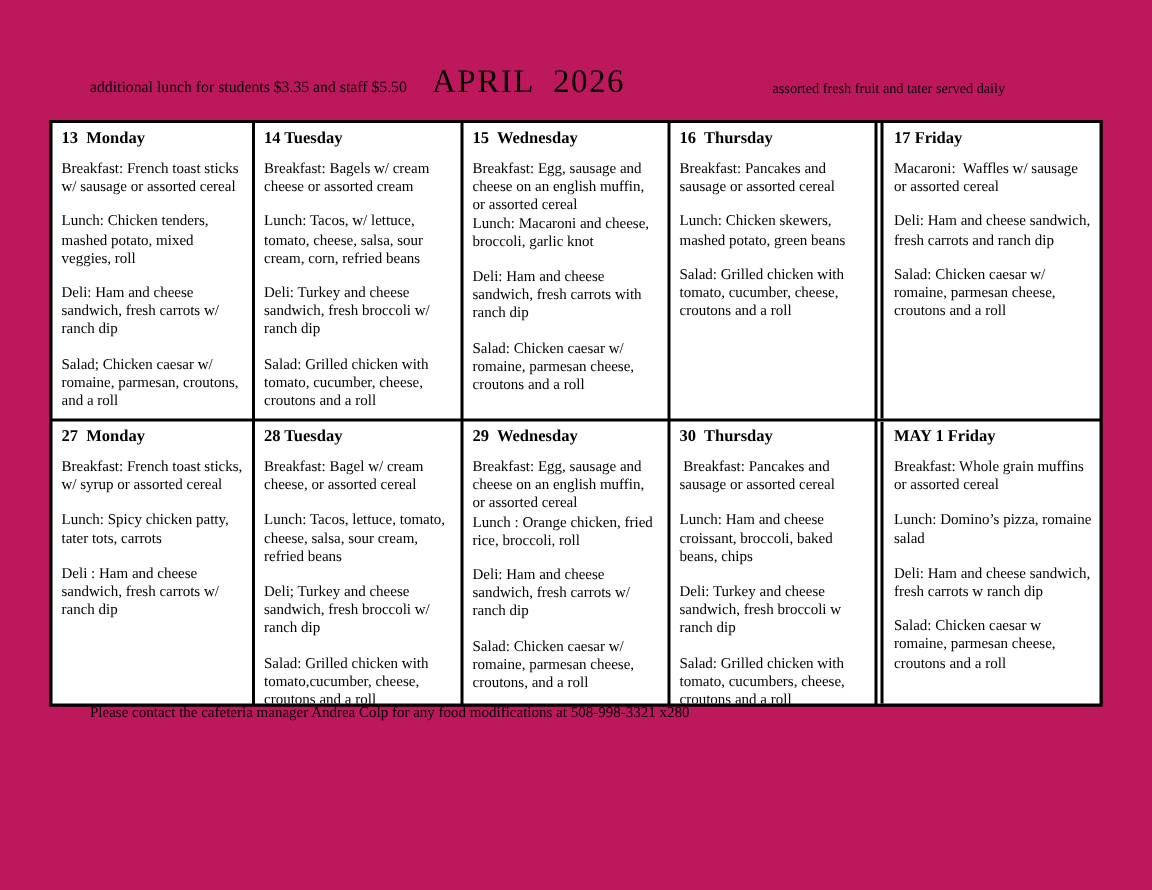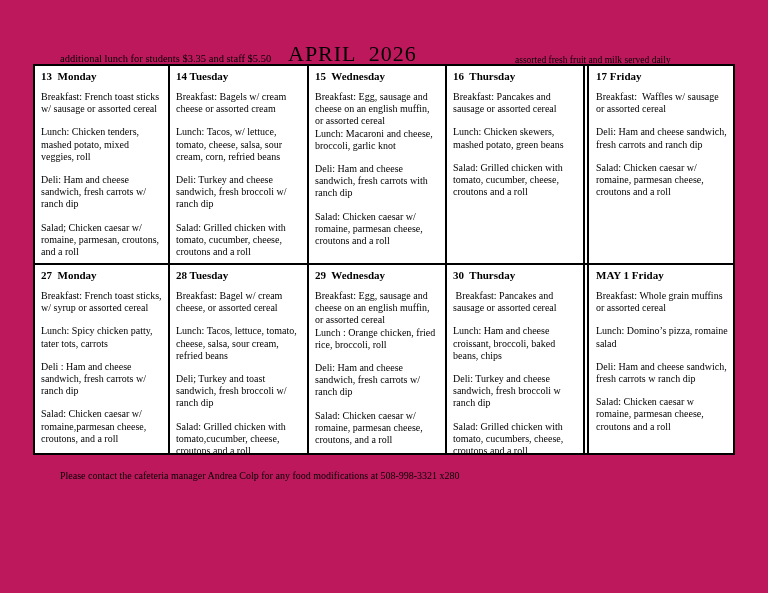--- a/index.html
+++ b/index.html
@@ -4,42 +4,42 @@
 <style>
   html, body { margin:0; padding:0; background:#fff; }
   .page {
     position:relative; width:768px; height:593px; background:#be185d;
     font-family:"Liberation Serif","DejaVu Serif",serif; color:#000; overflow:hidden;padding-left:40px;
   }
   .note-left  { position:absolute; left:60px;  top:53px; font-size:10.5px; white-space:pre; }
   .title      { position:absolute; left:288px; top:41px; font-size:22px; letter-spacing:1px; white-space:pre; }
   .note-right { position:absolute; left:515px; top:55px; font-size:9.5px; white-space:pre; }
   .calendar {
-    position:absolute; left:33px; top:64px; width:702px; height:391px;
+    position:absolute; left:33px; top:80px; width:702px; height:391px;
     box-sizing:border-box; border:2px solid #000; background:#000;
     display:grid; grid-template-columns:133fr 137fr 136fr 136fr 148fr;
     grid-template-rows:197fr 188fr; gap:2px;
   }
   .cell { background:#fff; padding:4px 5px 3px 6px; overflow:hidden; box-sizing:border-box; }
   .cell.col5 {
     
     box-shadow: inset 2px 0 0 #fff, inset 4px 0 0 #000;
     padding-left:11px;
   }
   .cell-header { font-weight:bold; font-size:11px; margin:0 0 9px 0; white-space:pre; }
   .cell p { margin:0 0 11px 0; font-size:10px; line-height:1.22; white-space:pre-wrap; }
   .footer { position:absolute; left:60px; top:470px; font-size:10px; white-space:pre;text-align:center; }
 </style>
 </head>
 <body>
 
 <div class="page">
   <div class="note-left">additional lunch for students $3.35 and staff $5.50</div>
   <div class="title">APRIL  2026</div>
-  <div class="note-right">assorted fresh fruit and milk served daily</div>
+  <div class="note-right">assorted fresh fruit and tater served daily</div>
 
   <div class="calendar" id="calendar">
       <div class="cell">
         <div class="cell-header">13  Monday</div>
         <p>Breakfast: French toast sticks w/ sausage or assorted cereal</p>
         <p>Lunch: Chicken tenders, mashed potato, mixed veggies, roll</p>
         <p>Deli: Ham and cheese sandwich, fresh carrots w/ ranch dip</p>
         <p>Salad; Chicken caesar w/ romaine, parmesan, croutons, and a roll</p>
       </div>
       <div class="cell">
@@ -57,36 +57,35 @@
         <p>Salad: Chicken caesar w/ romaine, parmesan cheese, croutons and a roll</p>
       </div>
       <div class="cell">
         <div class="cell-header">16  Thursday</div>
         <p>Breakfast: Pancakes and sausage or assorted cereal</p>
         <p>Lunch: Chicken skewers, mashed potato, green beans</p>
         <p>Salad: Grilled chicken with tomato, cucumber, cheese, croutons and a roll</p>
       </div>
       <div class="cell col5">
         <div class="cell-header">17 Friday</div>
-        <p>Breakfast:  Waffles w/ sausage or assorted cereal</p>
+        <p>Macaroni:  Waffles w/ sausage or assorted cereal</p>
         <p>Deli: Ham and cheese sandwich, fresh carrots and ranch dip</p>
         <p>Salad: Chicken caesar w/ romaine, parmesan cheese, croutons and a roll</p>
       </div>
       <div class="cell">
         <div class="cell-header">27  Monday</div>
         <p>Breakfast: French toast sticks, w/ syrup or assorted cereal</p>
         <p>Lunch: Spicy chicken patty, tater tots, carrots</p>
         <p>Deli : Ham and cheese sandwich, fresh carrots w/ ranch dip</p>
-        <p>Salad: Chicken caesar w/ romaine,parmesan cheese, croutons, and a roll</p>
       </div>
       <div class="cell">
         <div class="cell-header">28 Tuesday</div>
         <p>Breakfast: Bagel w/ cream cheese, or assorted cereal</p>
         <p>Lunch: Tacos, lettuce, tomato, cheese, salsa, sour cream, refried beans</p>
-        <p>Deli; Turkey and toast sandwich, fresh broccoli w/ ranch dip</p>
+        <p>Deli; Turkey and cheese sandwich, fresh broccoli w/ ranch dip</p>
         <p>Salad: Grilled chicken with tomato,cucumber, cheese, croutons and a roll</p>
       </div>
       <div class="cell">
         <div class="cell-header">29  Wednesday</div>
         <p>Breakfast: Egg, sausage and cheese on an english muffin, or assorted cereal
 Lunch : Orange chicken, fried rice, broccoli, roll</p>
         <p>Deli: Ham and cheese sandwich, fresh carrots w/ ranch dip</p>
         <p>Salad: Chicken caesar w/ romaine, parmesan cheese, croutons, and a roll</p>
       </div>
       <div class="cell">

